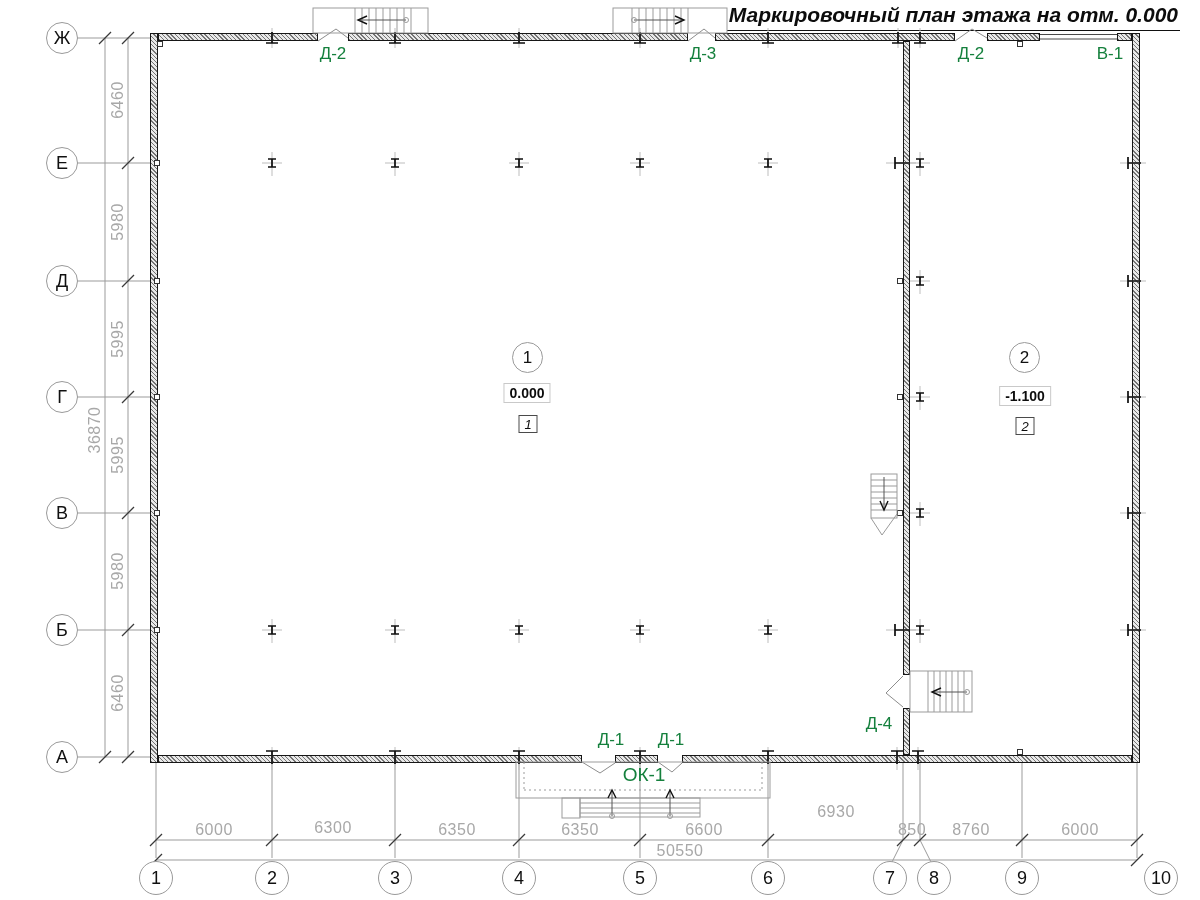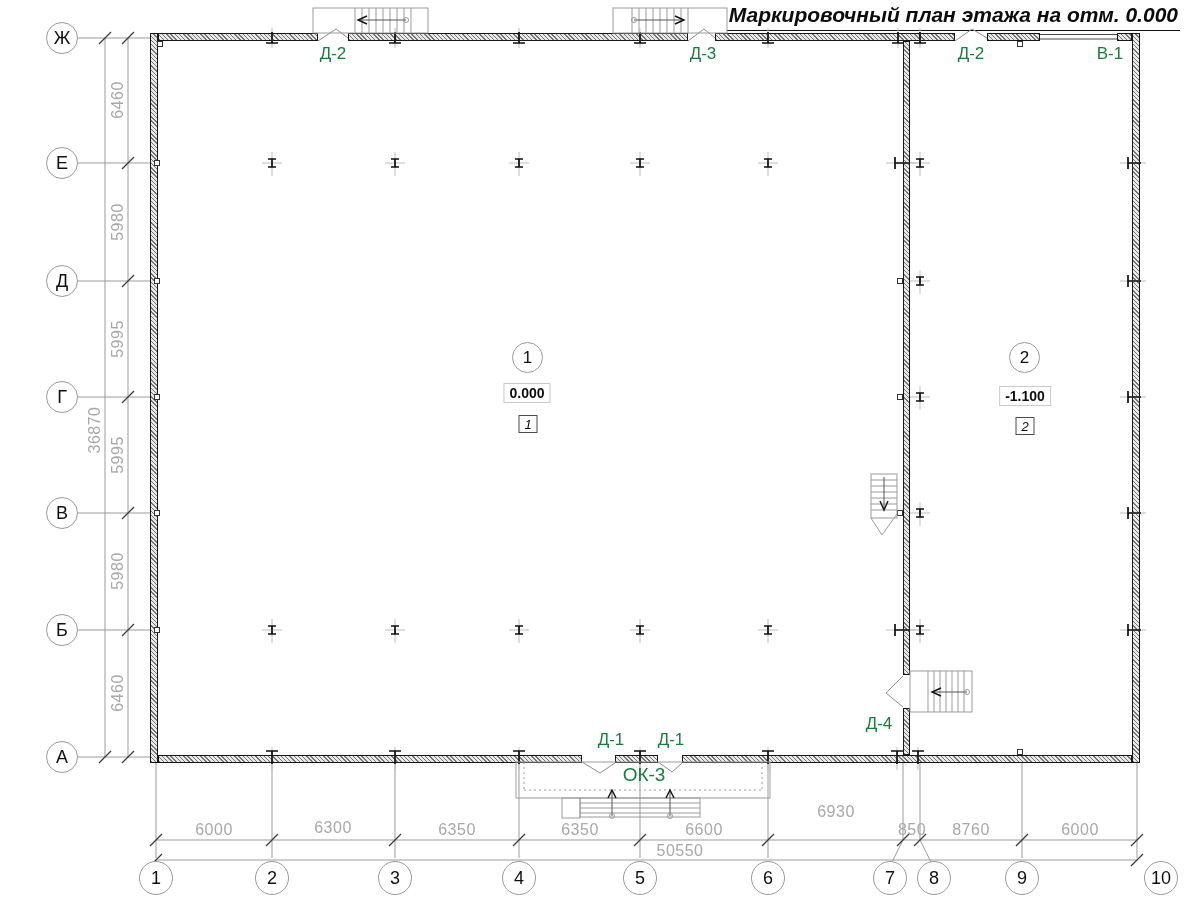--- a/index.html
+++ b/index.html
@@ -305,21 +305,21 @@
   <div class="dim" style="left:971px;top:830px;">8760</div>
   <div class="dim" style="left:1080px;top:830px;">6000</div>
   <div class="dim" style="left:680px;top:851px;">50550</div>
 
   <div class="doorlbl" style="left:333px;top:44px;">Д-2</div>
   <div class="doorlbl" style="left:703px;top:44px;">Д-3</div>
   <div class="doorlbl" style="left:971px;top:44px;">Д-2</div>
   <div class="doorlbl" style="left:1110px;top:44px;">В-1</div>
   <div class="doorlbl" style="left:611px;top:730px;">Д-1</div>
   <div class="doorlbl" style="left:671px;top:730px;">Д-1</div>
-  <div class="doorlbl biglbl" style="left:644px;top:764px;">ОК-3</div>
+  <div class="doorlbl biglbl" style="left:644px;top:764px;">ОК-1</div>
   <div class="doorlbl" style="left:879px;top:682px;margin-top:32px;">Д-4</div>
 
   <div class="circ rmcirc" style="left:512px;top:342px;">
       <span>1</span>
     </div>
   <div class="elev" style="left:527px;top:393px;">0.000</div>
   <div class="zone" style="left:528px;top:424px;">1</div>
 
   <div class="circ rmcirc" style="left:1009px;top:342px;">
       <span>2</span>

